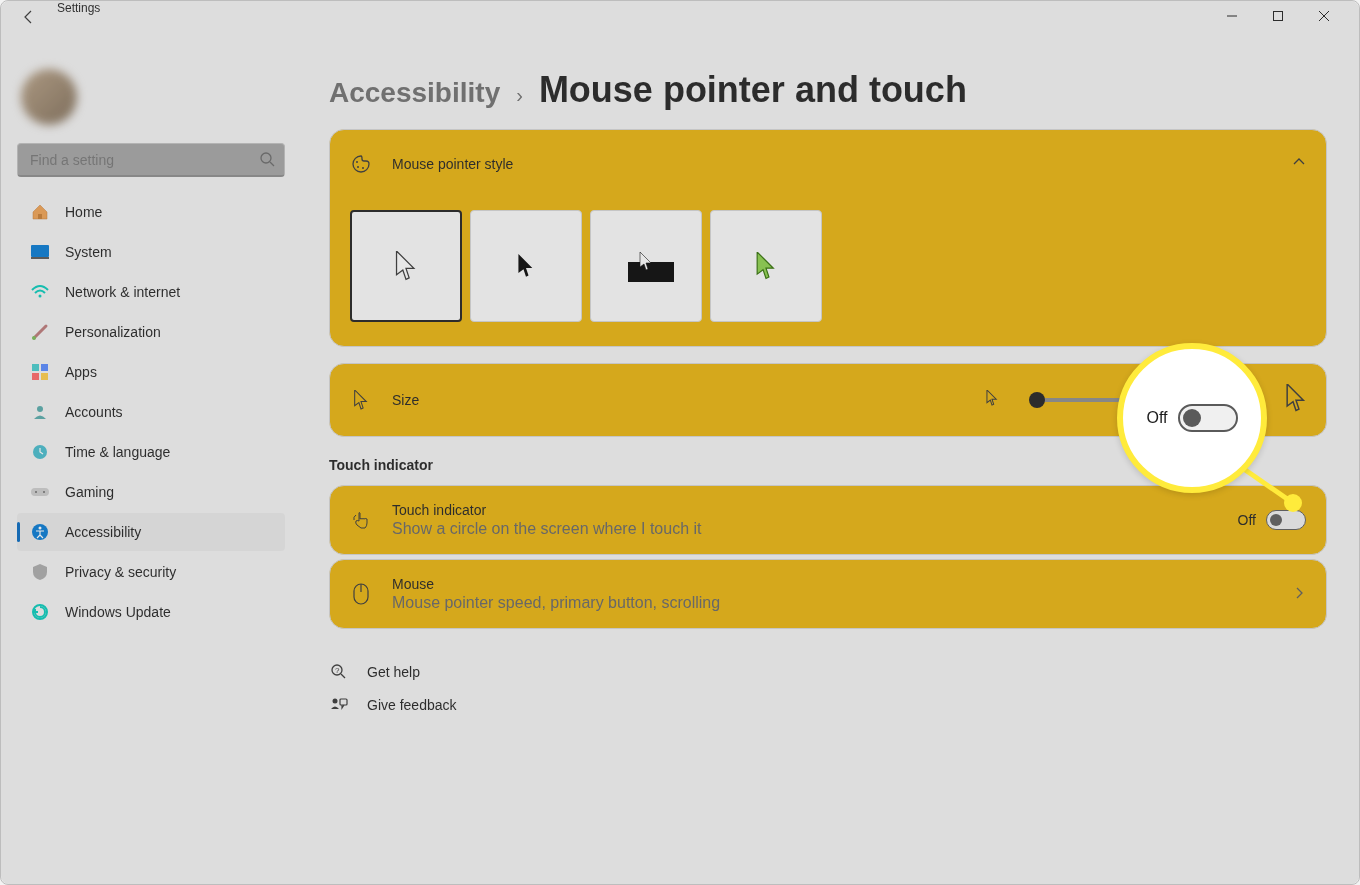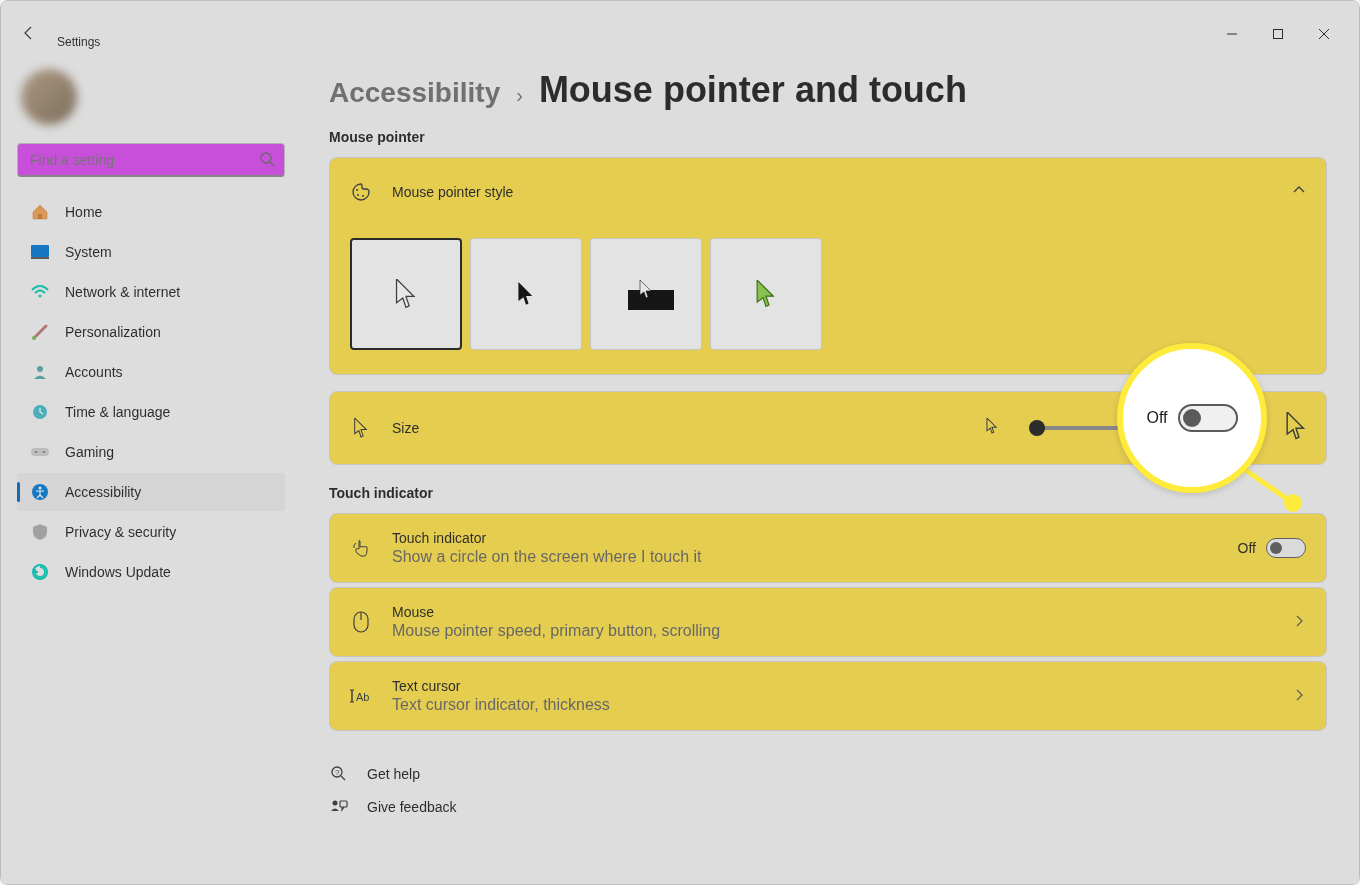--- a/index.html
+++ b/index.html
@@ -1,44 +1,44 @@
 <!DOCTYPE html>
 <html><head>
 <meta charset="utf-8">
 <style>
   * { box-sizing: border-box; margin: 0; padding: 0; font-family: "Segoe UI", sans-serif; }
   body { width: 1360px; height: 885px; background: #f3f3f3; overflow: hidden; position: relative; }
   .window { width: 1360px; height: 885px; border: 1px solid #bdbdbd; border-radius: 8px; background: #f3f3f3; display: flex; flex-direction: column; position: relative; }
-  .titlebar { height: 48px; display: flex; align-items: flex-end; padding: 0 12px; }
+  .titlebar { height: 48px; display: flex; align-items: flex-start; padding: 0 12px; }
   .titlebar .back { width: 32px; height: 32px; display: flex; align-items: center; justify-content: center; color: #333; cursor: default; }
   .titlebar .title { margin-left: 12px; font-size: 12px; color: #1b1b1b; }
   .window-controls { margin-left: auto; display: flex; gap: 0; }
   .window-controls .ctrl { width: 46px; height: 30px; display: flex; align-items: center; justify-content: center; color: #1b1b1b; }
   .body { flex: 1; display: flex; }
   .sidebar { width: 300px; padding: 8px 0 0 0; display: flex; flex-direction: column; }
   .user-block { padding: 12px 20px 12px 20px; display: flex; align-items: center; gap: 12px; position: relative; filter: blur(5px); }
   .avatar { width: 56px; height: 56px; border-radius: 50%; background: linear-gradient(135deg,#b7a084,#7e6b55); display:inline-block; }
   .user-text { display: flex; flex-direction: column; }
   .user-text .n { font-size: 14px; font-weight: 600; color: #1b1b1b; }
   .user-text .e { font-size: 12px; color: #616161; }
   .search { margin: 6px 16px 16px 16px; position: relative; }
-  .search input { width: 100%; height: 34px; border: 1px solid #c0c0c0; border-bottom: 2px solid #8a8a8a; border-radius: 4px; background: #d946ef; padding: 0 36px 0 12px; font-size: 14px; color: #333; outline: none; }
+  .search input { width: 100%; height: 34px; border: 1px solid #c0c0c0; border-bottom: 2px solid #8a8a8a; border-radius: 4px; background: #a3a3a3; padding: 0 36px 0 12px; font-size: 14px; color: #333; outline: none; }
   .search .icon { position: absolute; right: 10px; top: 8px; color: #666; }
   .nav { display: flex; flex-direction: column; padding: 0 4px 0 4px; gap: 2px; }
   .nav-item { display: flex; align-items: center; height: 38px; padding: 0 12px 0 14px; margin: 0 12px; border-radius: 4px; font-size: 14px; color: #1b1b1b; gap: 16px; cursor: default; position: relative; }
   .nav-item.active { background: #eaeaea; }
   .nav-item.active::before { content: ""; position: absolute; left: 0; top: 9px; width: 3px; height: 20px; background: #0067c0; border-radius: 2px; }
   .nav-icon { width: 18px; height: 18px; display: flex; align-items: center; justify-content: center; }
   .main { flex: 1; padding: 20px 32px 20px 28px; overflow: auto; }
   .breadcrumb { display: flex; align-items: baseline; gap: 16px; margin-bottom: 18px; }
   .breadcrumb .parent { font-size: 28px; font-weight: 600; color: #6e6e6e; }
   .breadcrumb .chev { font-size: 20px; color: #6e6e6e; }
   .breadcrumb .current { font-size: 36px; font-weight: 600; color: #1b1b1b; }
   .section-label { font-size: 14px; font-weight: 600; color: #1b1b1b; margin: 8px 0 12px 0; }
-  .card { border: 1px solid #d6d6d6; border-radius: 8px; background: #fde047; }
+  .card { border: 1px solid #d6d6d6; border-radius: 15px; background: #eab308; }
   .card + .card { margin-top: 4px; }
   .card-row { display: flex; align-items: center; min-height: 68px; padding: 10px 20px; gap: 20px; }
   .row-icon { width: 22px; display: flex; justify-content: center; color: #333; }
   .row-title { font-size: 14px; color: #1b1b1b; }
   .row-sub { font-size: 16px; color: #646464; margin-top: 2px; }
   .row-text { display: flex; flex-direction: column; flex: 0 0 auto; }
   .row-spacer { flex: 1; }
   .style-grid { display: flex; gap: 8px; padding: 12px 20px 24px 20px; }
   .style-tile { width: 112px; height: 112px; border: 1px solid #d6d6d6; border-radius: 4px; background: #fbfbfb; display: flex; align-items: center; justify-content: center; position: relative; }
   .style-tile.selected { border: 2px solid #1b1b1b; }
@@ -143,20 +143,31 @@
               <svg width="18" height="18" viewBox="0 0 18 18">
                 <path d="M3 15 L15 3" stroke="#b77" stroke-width="3" stroke-linecap="round"></path>
                 <circle cx="3" cy="15" r="2" fill="#7b5"></circle>
               </svg>
             </span>
           <span>Personalization</span>
         </div>
         <div class="nav-item">
           <span class="nav-icon">
               <svg width="16" height="16" viewBox="0 0 16 16">
+                <rect x="0" y="0" width="7" height="7" fill="#4cc"></rect>
+                <rect x="9" y="0" width="7" height="7" fill="#58f"></rect>
+                <rect x="0" y="9" width="7" height="7" fill="#f66"></rect>
+                <rect x="9" y="9" width="7" height="7" fill="#fc4"></rect>
+              </svg>
+            </span>
+          <span>Apps</span>
+        </div>
+        <div class="nav-item">
+          <span class="nav-icon">
+              <svg width="16" height="16" viewBox="0 0 16 16">
                 <circle cx="8" cy="5" r="3" fill="#5aa"></circle>
                 <path d="M2 15 Q8 8 14 15" fill="#5aa"></path>
               </svg>
             </span>
           <span>Accounts</span>
         </div>
         <div class="nav-item">
           <span class="nav-icon">
               <svg width="16" height="16" viewBox="0 0 16 16">
                 <circle cx="8" cy="8" r="7" fill="#4bc"></circle>
@@ -206,21 +217,20 @@
       </div>
     </div>
 
     <div class="main">
       <div class="breadcrumb">
         <span class="parent">Accessibility</span>
         <span class="chev">›</span>
         <span class="current">Mouse pointer and touch</span>
       </div>
 
-      <div class="section-label">Mouse pointer</div>
 
       <div class="card">
         <div class="card-row">
           <span class="row-icon">
             <svg width="20" height="20" viewBox="0 0 20 20">
                 <path d="M10 2 A8 8 0 1 0 18 10 Q18 7 15 7 L13 7 Q11 7 11 5 Q11 2 10 2 Z" fill="none" stroke="#333" stroke-width="1.3"></path>
                 <circle cx="6" cy="8" r="1" fill="#333"></circle>
                 <circle cx="7" cy="13" r="1" fill="#333"></circle>
                 <circle cx="12" cy="14" r="1" fill="#333"></circle>
               </svg>
@@ -318,40 +328,20 @@
             <span class="row-title">Mouse</span>
             <span class="row-sub">Mouse pointer speed, primary button, scrolling</span>
           </div>
           <div class="row-spacer"></div>
           <span class="chev-r"><svg width="12" height="12" viewBox="0 0 12 12">
                 <path d="M3 1 L8 6 L3 11" stroke="#5a5a5a" stroke-width="1.3" fill="none"></path>
               </svg></span>
         </div>
       </div>
 
-      <div class="card link-row" style="margin-top:4px;">
-        <div class="card-row">
-          <span class="row-icon">
-            <svg width="22" height="16" viewBox="0 0 22 16">
-                <line x1="2" y1="2" x2="2" y2="14" stroke="#333" stroke-width="1.5"></line>
-                <line x1="0" y1="2" x2="4" y2="2" stroke="#333"></line>
-                <line x1="0" y1="14" x2="4" y2="14" stroke="#333"></line>
-                <text x="6" y="13" font-size="11" fill="#333">Ab</text>
-              </svg>
-          </span>
-          <div class="row-text">
-            <span class="row-title">Text cursor</span>
-            <span class="row-sub">Text cursor indicator, thickness</span>
-          </div>
-          <div class="row-spacer"></div>
-          <span class="chev-r"><svg width="12" height="12" viewBox="0 0 12 12">
-                <path d="M3 1 L8 6 L3 11" stroke="#5a5a5a" stroke-width="1.3" fill="none"></path>
-              </svg></span>
-        </div>
-      </div>
 
       <div style="height:26px;"></div>
       <div class="help-row">
         <span class="icon">
             <svg width="18" height="18" viewBox="0 0 18 18">
               <circle cx="7" cy="7" r="5" fill="none" stroke="#333" stroke-width="1.3"></circle>
               <line x1="11" y1="11" x2="15" y2="15" stroke="#333" stroke-width="1.3"></line>
               <text x="5" y="10" font-size="8" fill="#333">?</text>
             </svg>
           </span>

